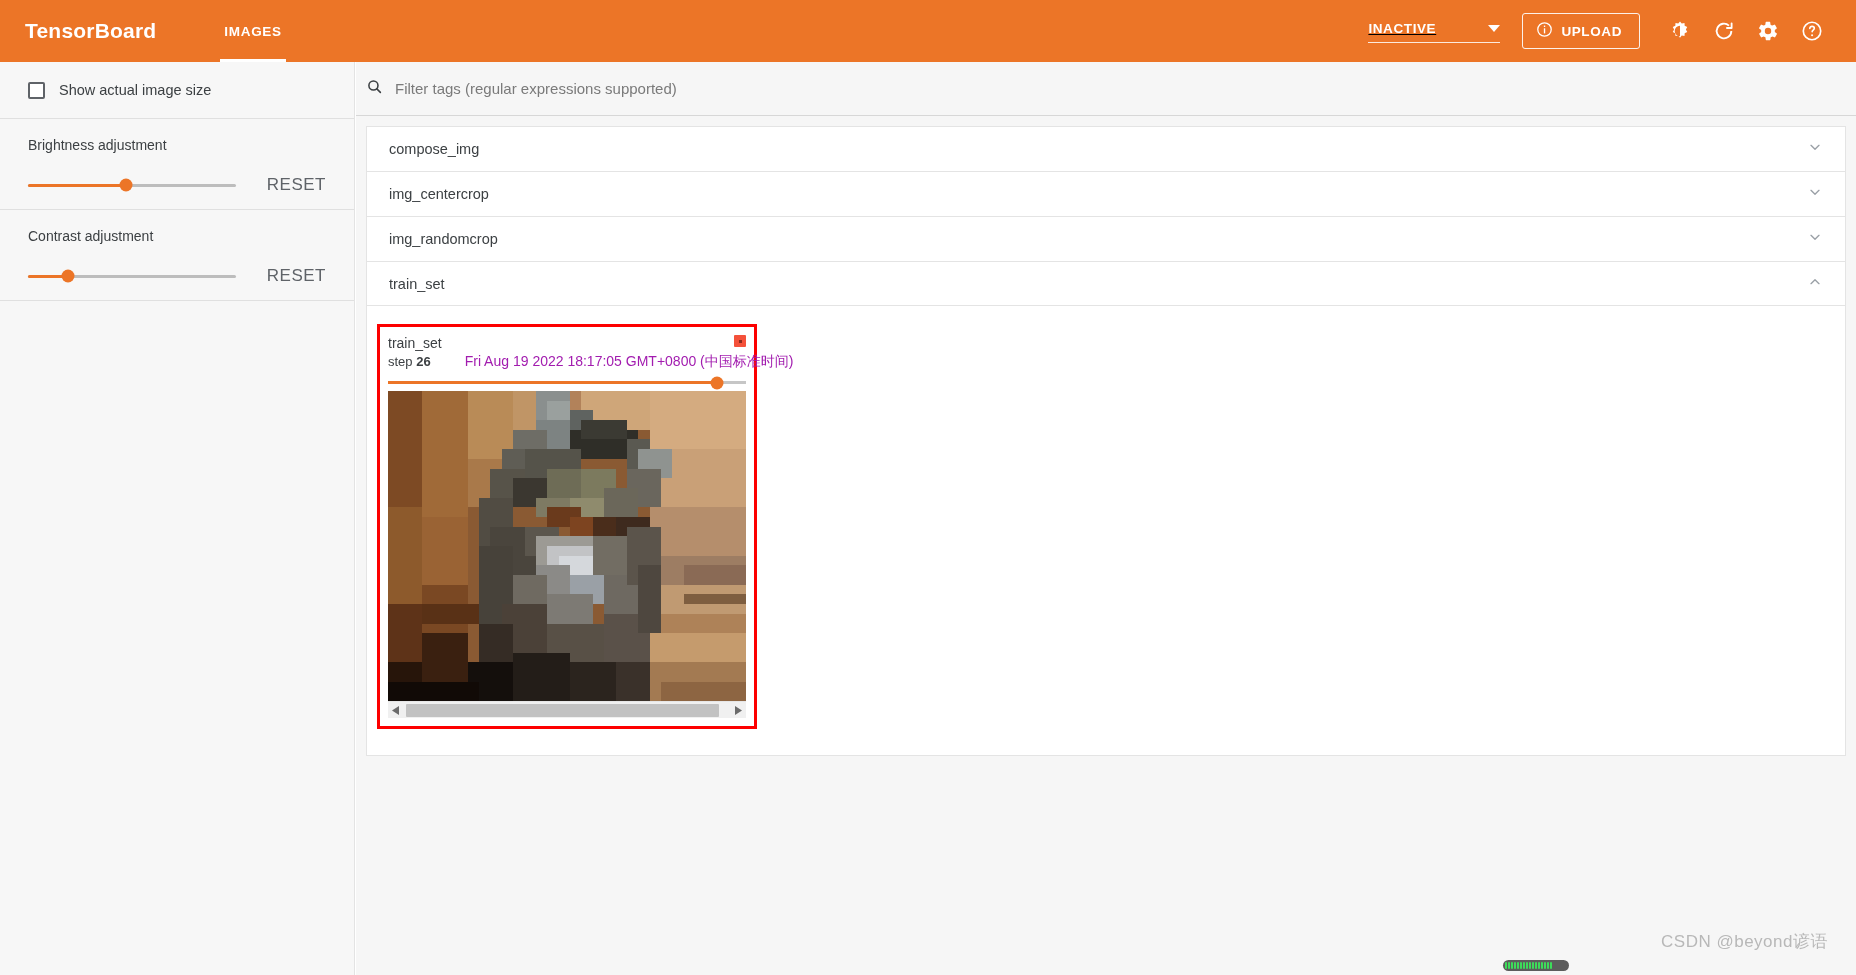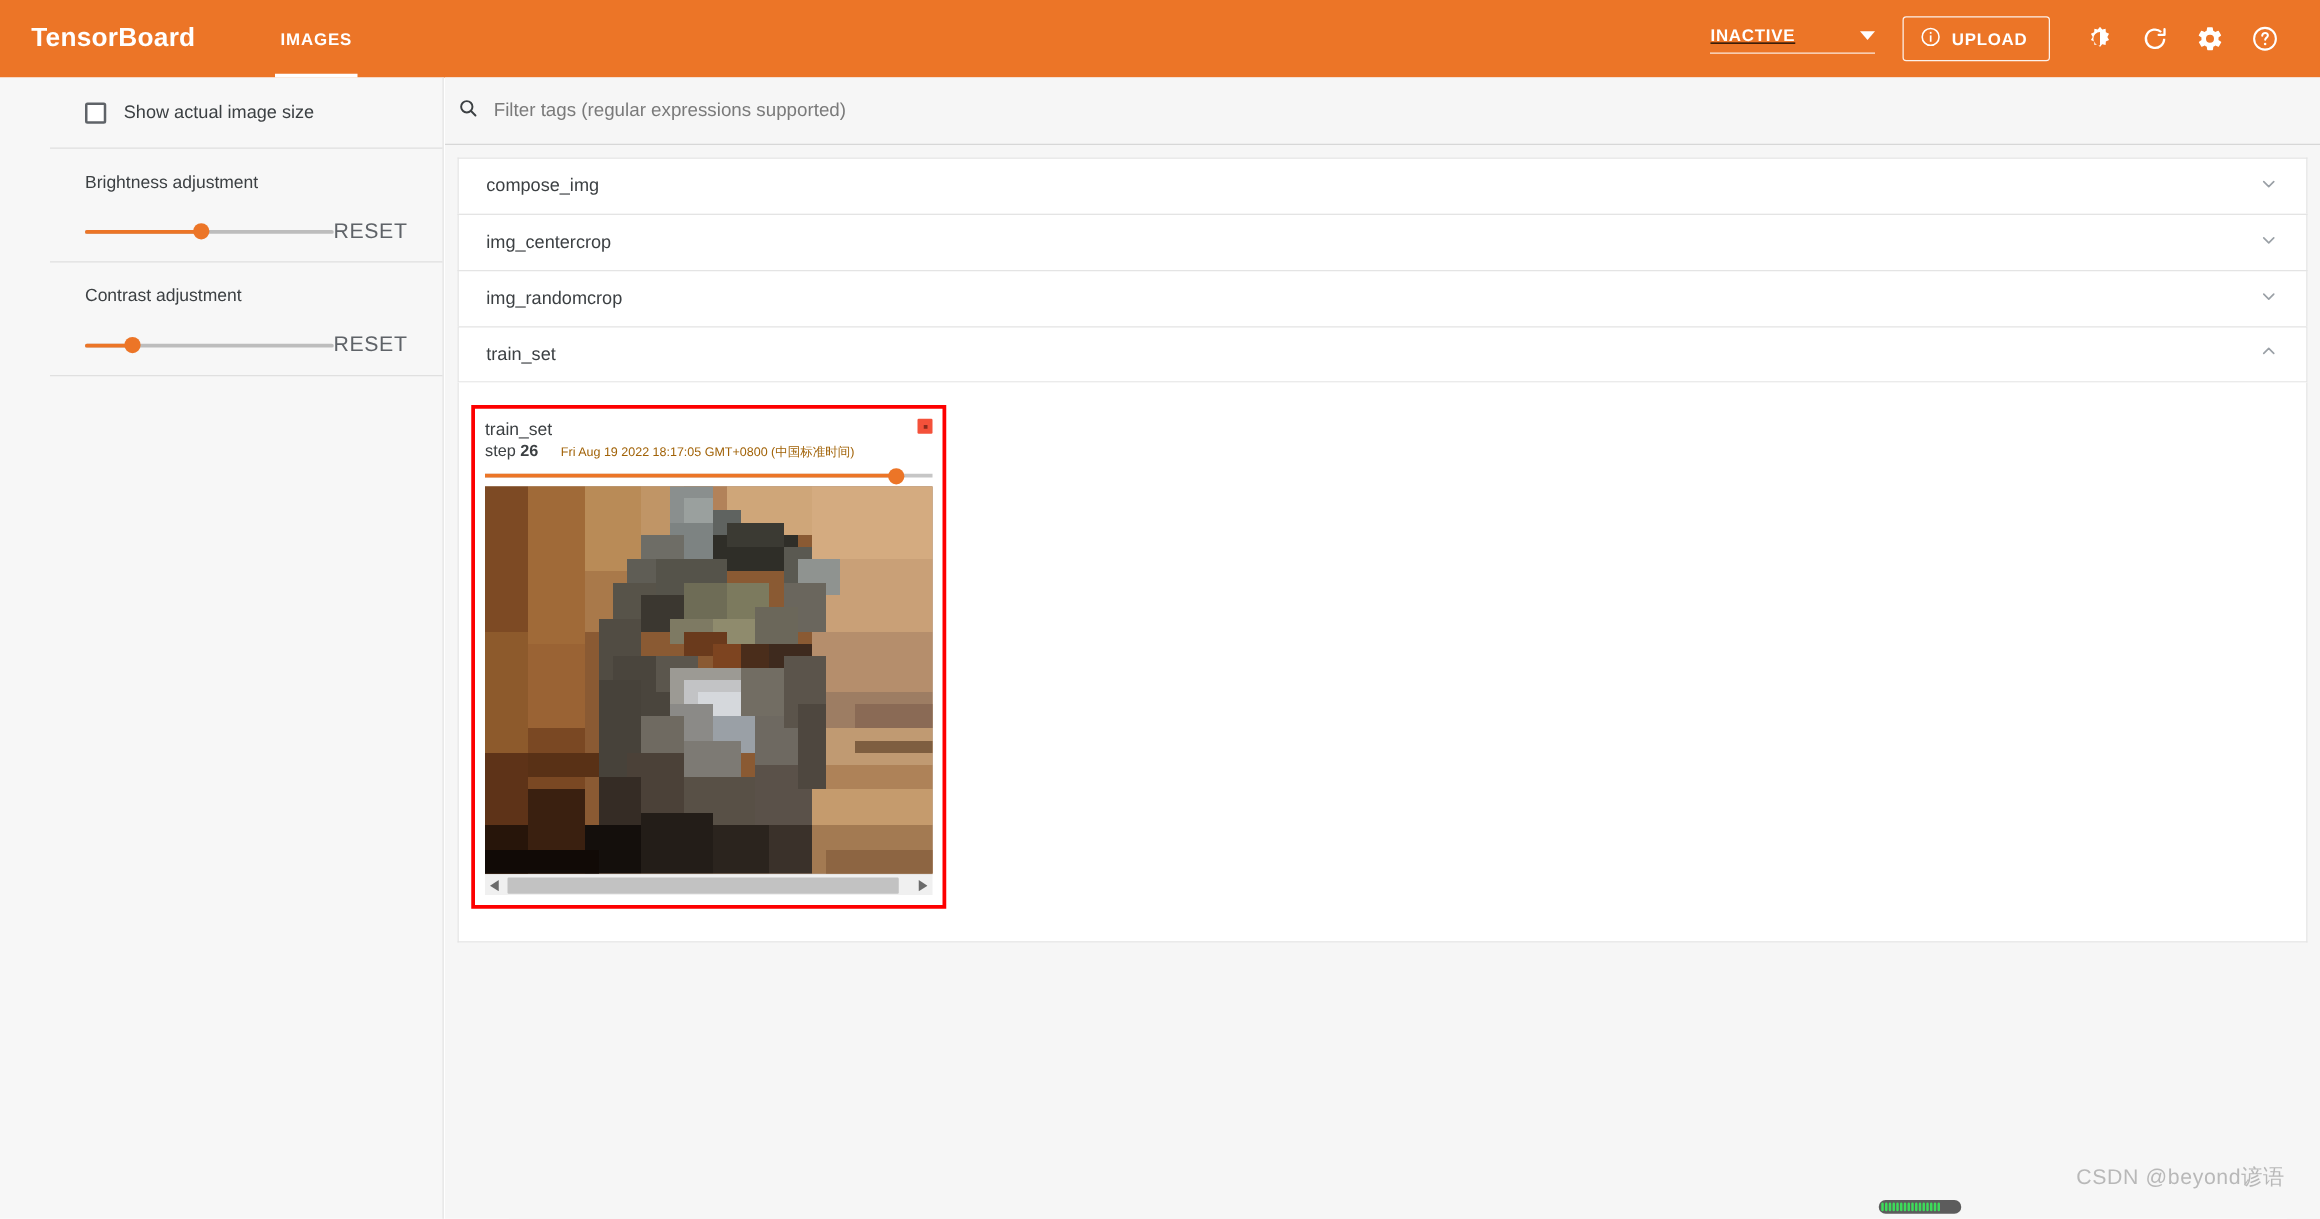--- a/index.html
+++ b/index.html
@@ -87,21 +87,20 @@
     border-radius: 50%;
   }
   .icon-btn svg { display: block; }
 
   
   .sidebar {
     position: absolute; top: 62px; left: 0;
     width: 355px; height: 913px;
     background: #f7f7f7;
     border-right: 1px solid #e3e3e3;
-    padding-left: 40px;
   }
   .side-divider { height: 1px; background: #e0e0e0; margin: 0 0 0 0; }
 
   .checkrow {
     display: flex; align-items: center; gap: 14px;
     height: 56px; padding-left: 28px;
   }
   .cbox {
     width: 17px; height: 17px;
     border: 2px solid #5f6368;
@@ -224,21 +223,21 @@
     margin-left: 0px;
     border: 3px solid #fd0000;
     background: #ffffff;
     padding: 8px 8px 8px 8px;
     position: relative;
   }
   .card-title { font-size: 14px; color: #3c4043; }
   .card-meta { display: flex; align-items: baseline; margin-top: 2px; }
   .card-step { font-size: 13px; color: #3c4043; white-space: nowrap; }
   .card-step b { font-weight: bold; }
-  .card-time { font-size: 10px; color: #a16207; margin-left: 18px; white-space: nowrap; }
+  .card-time { font-size: 14px; color: #a21caf; margin-left: 34px; white-space: nowrap; }
   .card-swatch {
     position: absolute; top: 8px; right: 8px;
     width: 12px; height: 12px; background: #f4513a; border-radius: 1px;
     display: flex; align-items: center; justify-content: center;
   }
   .card-swatch i { width: 3px; height: 3px; background: #8c2a1d; display: block; }
   .card-slider {
     position: relative; height: 3px; width: 100%;
     background: #c6c6c6; margin: 10px 0 7px 0;
   }

